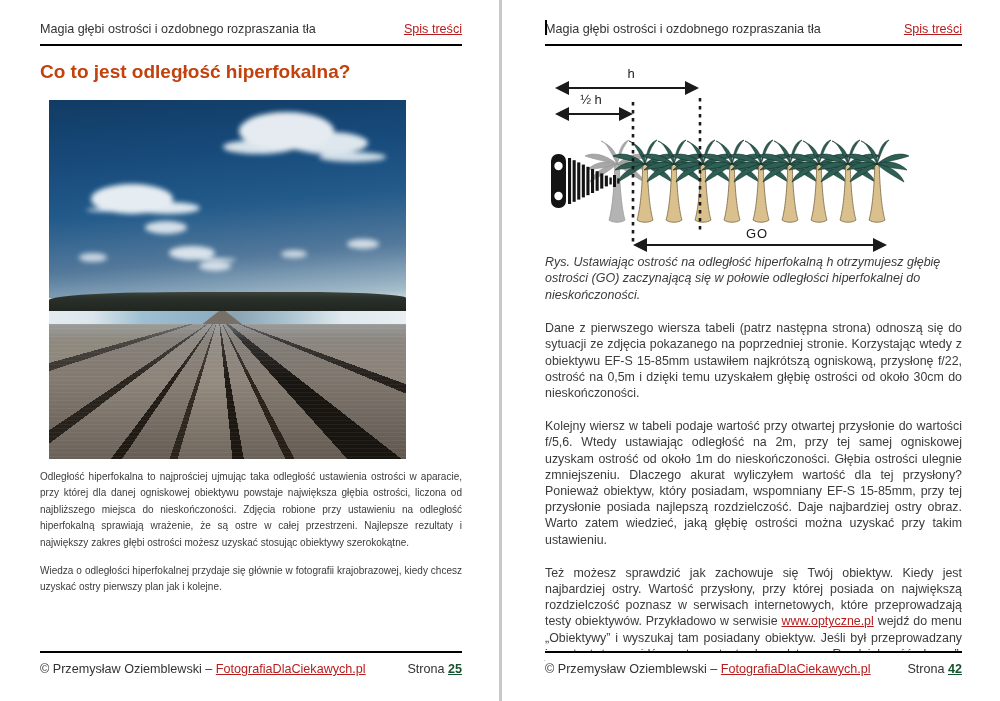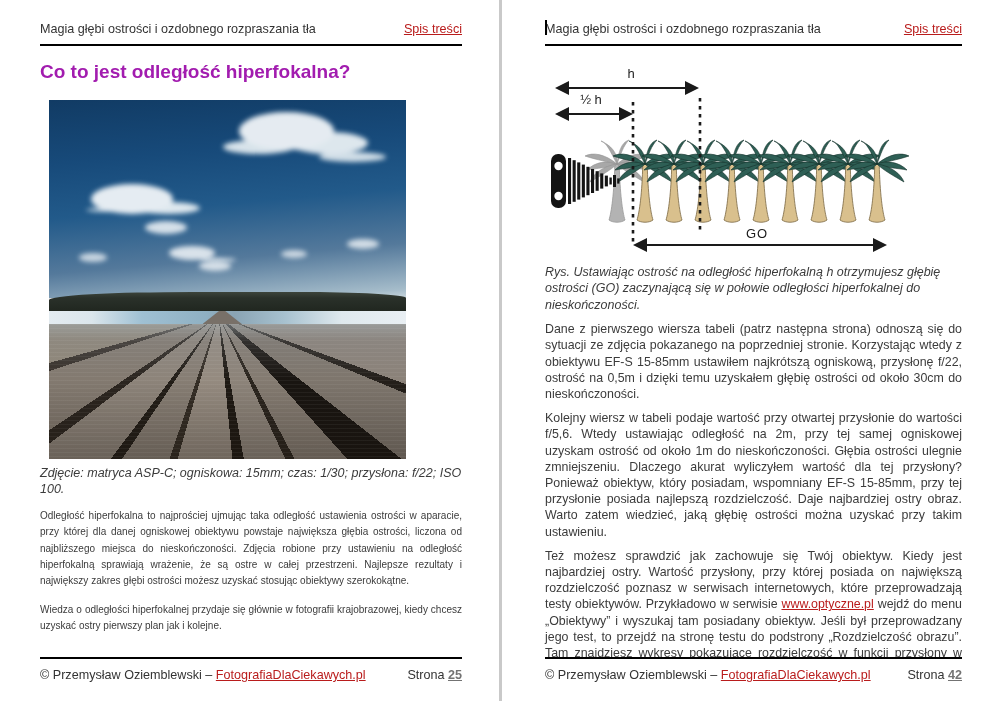--- a/index.html
+++ b/index.html
@@ -9,33 +9,33 @@
   .page-left{left:0;width:499px;padding:0 37px 0 40px;}
   .page-right{left:502px;width:498px;padding:0 38px 0 43px;}
   .divider{position:absolute;left:499px;top:0;width:3px;height:701px;background:#c9c9c9;}
 
   .pg-header{display:flex;justify-content:space-between;align-items:flex-end;
     padding-top:21px;padding-bottom:7px;border-bottom:2px solid #000;
     font-size:12.6px;line-height:16px;color:#333;gap:40px;}
   a.link{color:#b91c1c;text-decoration:underline;cursor:pointer;}
   .text-cursor{position:absolute;left:43px;top:20px;width:1.5px;height:15px;background:#000;}
 
-  h1.doc-heading{margin:13px 0 0 0;font-size:19px;line-height:25px;font-weight:bold;color:#a21caf;}
+  h1.doc-heading{margin:13px 0 0 0;font-size:19px;line-height:25px;font-weight:bold;color:#c2410c;}
 
   p.body-text{margin:10px 0 0 0;font-size:10px;line-height:16.4px;text-align:justify;color:#3b3b3b;}
-  .page-right p.body-text{font-size:12.4px;line-height:16.2px;margin-top:8px;}
+  .page-right p.body-text{font-size:12.4px;line-height:16.2px;margin-top:17px;}
   .caption{margin:6px 0 0 0;font-size:12.5px;line-height:16.4px;font-style:italic;color:#3b3b3b;}
-  .page-right .caption{margin-top:10px;font-style:italic;}
-
-  .pg-footer{position:absolute;left:0;right:0;bottom:0;height:44px;box-sizing:border-box;
+  .page-right .caption{margin-top:0;font-style:italic;}
+
+  .pg-footer{position:absolute;left:0;right:0;bottom:0;height:50px;box-sizing:border-box;
     display:flex;justify-content:space-between;align-items:flex-start;
     border-top:2px solid #000;padding:9px 0 0 0;font-size:12.6px;color:#333;background:#fff;}
   .page-left .pg-footer{margin:0 37px 0 40px;}
   .page-right .pg-footer{margin:0 38px 0 43px;}
-  .pg-footer b{color:#737373;text-decoration:underline;}
+  .pg-footer b{color:#14532d;text-decoration:underline;}
 
   
   .photo{position:relative;margin:16px 0 0 9px;width:357px;height:359px;overflow:hidden;
     box-shadow:inset 0 0 46px rgba(0,0,20,.28);}
   .photo *{position:absolute;}
   .sky{left:0;top:0;width:100%;height:198px;
     background:linear-gradient(175deg,#113b64 0%,#174a7a 28%,#225a8a 52%,#54799b 76%,#a5bcca 96%,#c9d6dd 100%);}
   .cloud{background:#f2f6f9;border-radius:50%;filter:blur(2.5px);opacity:.94;}
   .c1{left:190px;top:12px;width:95px;height:38px;
     box-shadow:42px 12px 0 -8px #eaf1f5,-28px 16px 0 -12px #e4edf2,66px 26px 0 -14px #dce7ee;}
@@ -101,21 +101,20 @@
         <div class="cloud c6"></div>
         <div class="cloud c7"></div>
         <div class="cloud c8"></div>
       </div>
       <div class="treeline"></div>
       <div class="water"></div>
       <div class="pier-far"></div>
       <div class="ground"></div>
     </div>
 
-    <p class="caption">Zdjęcie: matryca ASP-C; ogniskowa: 15mm; czas: 1/30; przysłona: f/22; ISO 100.</p>
     <p class="body-text">Odległość hiperfokalna to najprościej ujmując taka odległość ustawienia ostrości w aparacie, przy której dla danej ogniskowej obiektywu powstaje największa głębia ostrości, liczona od najbliższego miejsca do nieskończoności. Zdjęcia robione przy ustawieniu na odległość hiperfokalną sprawiają wrażenie, że są ostre w całej przestrzeni. Najlepsze rezultaty i największy zakres głębi ostrości możesz uzyskać stosując obiektywy szerokokątne.</p>
     <p class="body-text" style="margin-top:12px;">Wiedza o odległości hiperfokalnej przydaje się głównie w fotografii krajobrazowej, kiedy chcesz uzyskać ostry pierwszy plan jak i kolejne.</p>
 
     <div class="pg-footer">
       <span><span>© Przemysław Oziemblewski – </span><a class="link">FotografiaDlaCiekawych.pl</a></span>
       <span><span>Strona </span><b>25</b></span>
     </div>
   </div>
 
   <div class="divider"></div>

